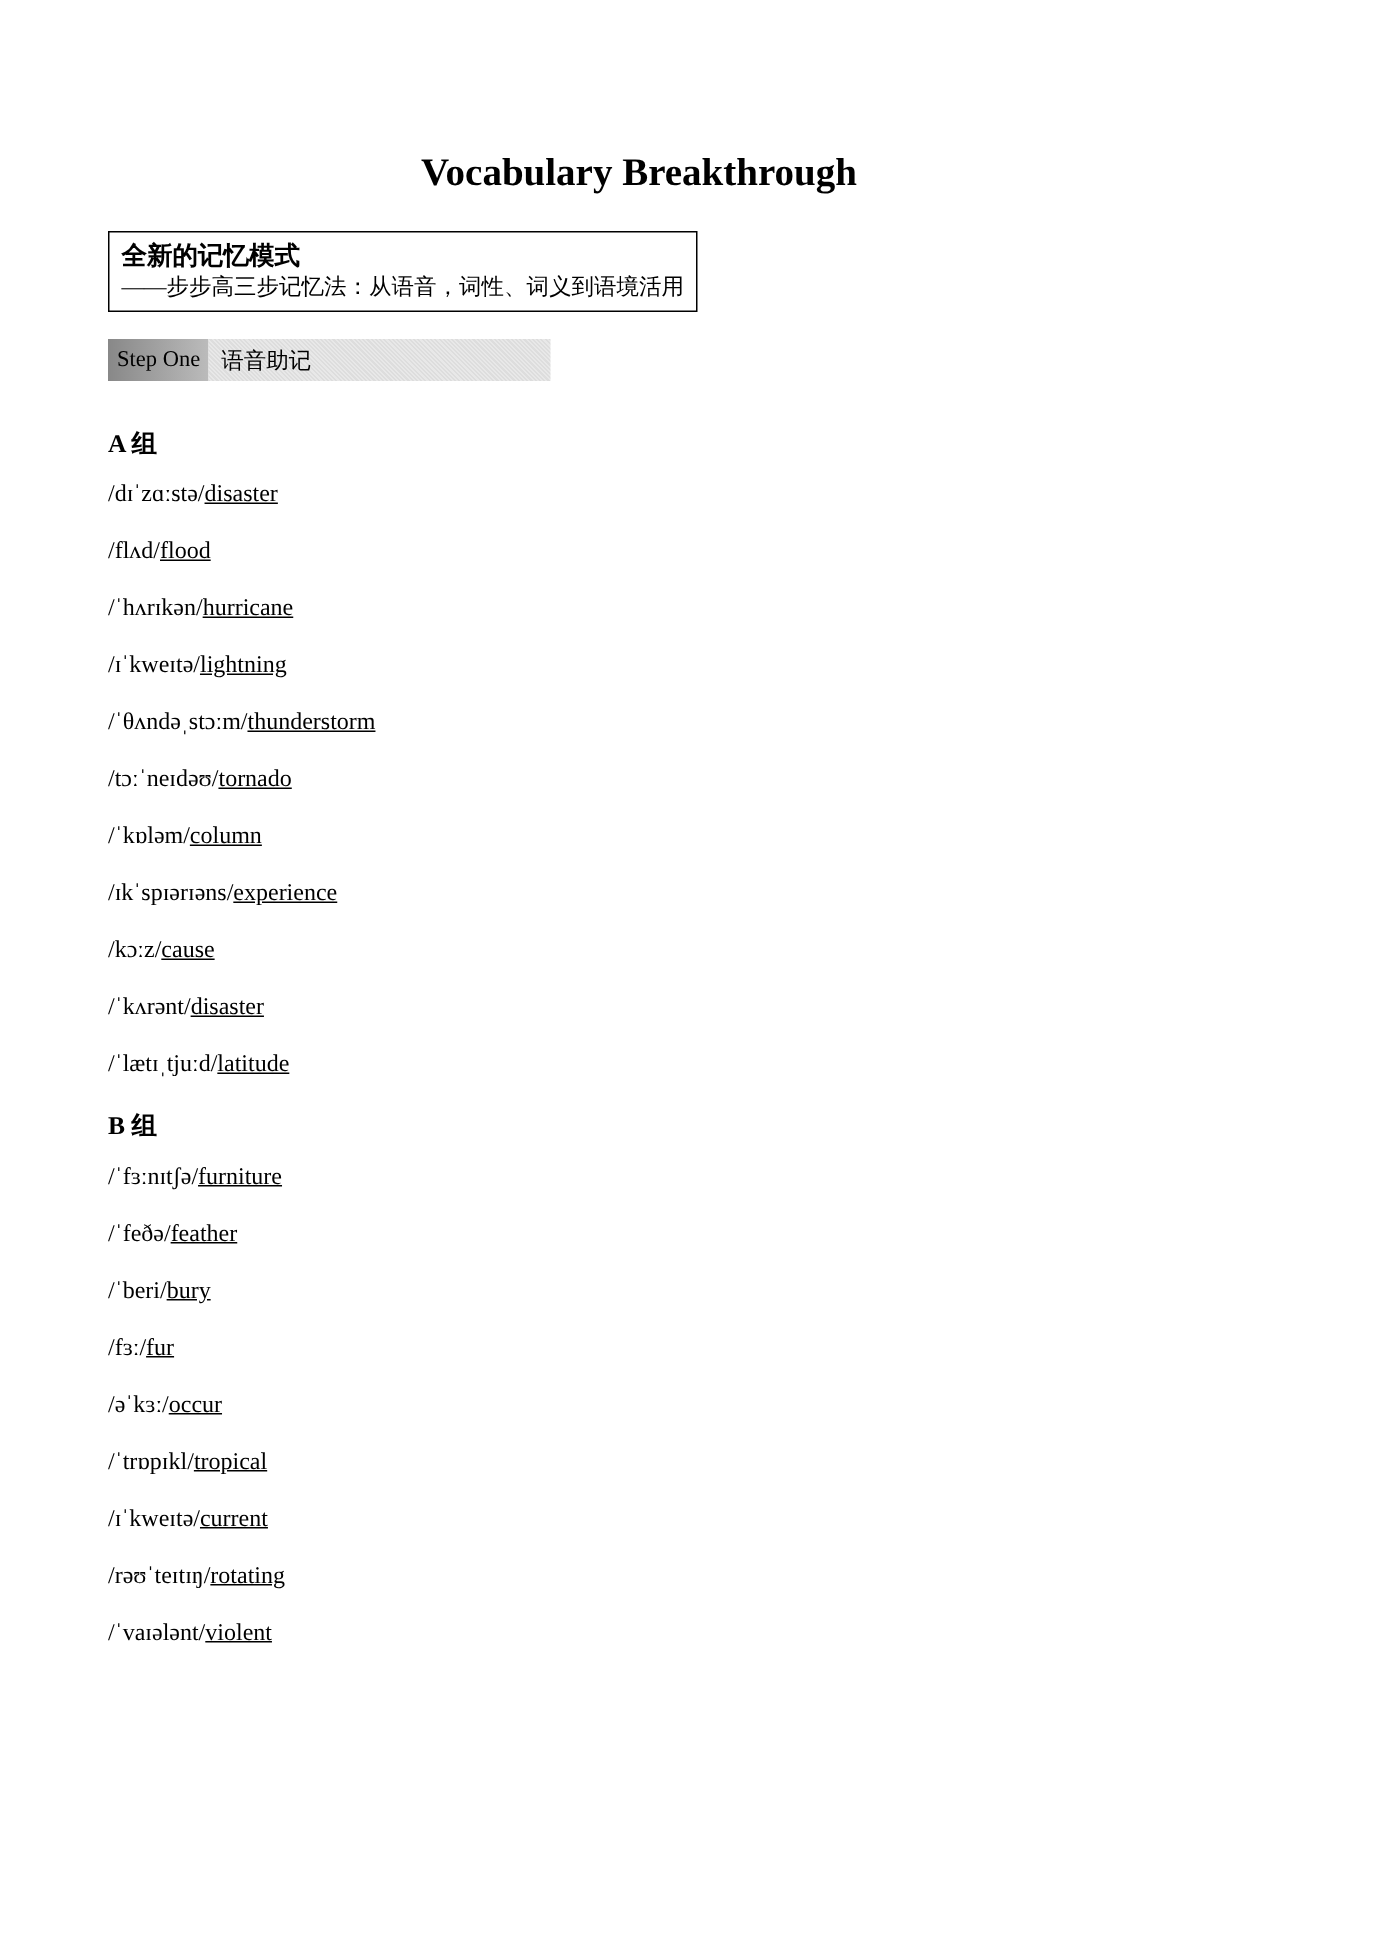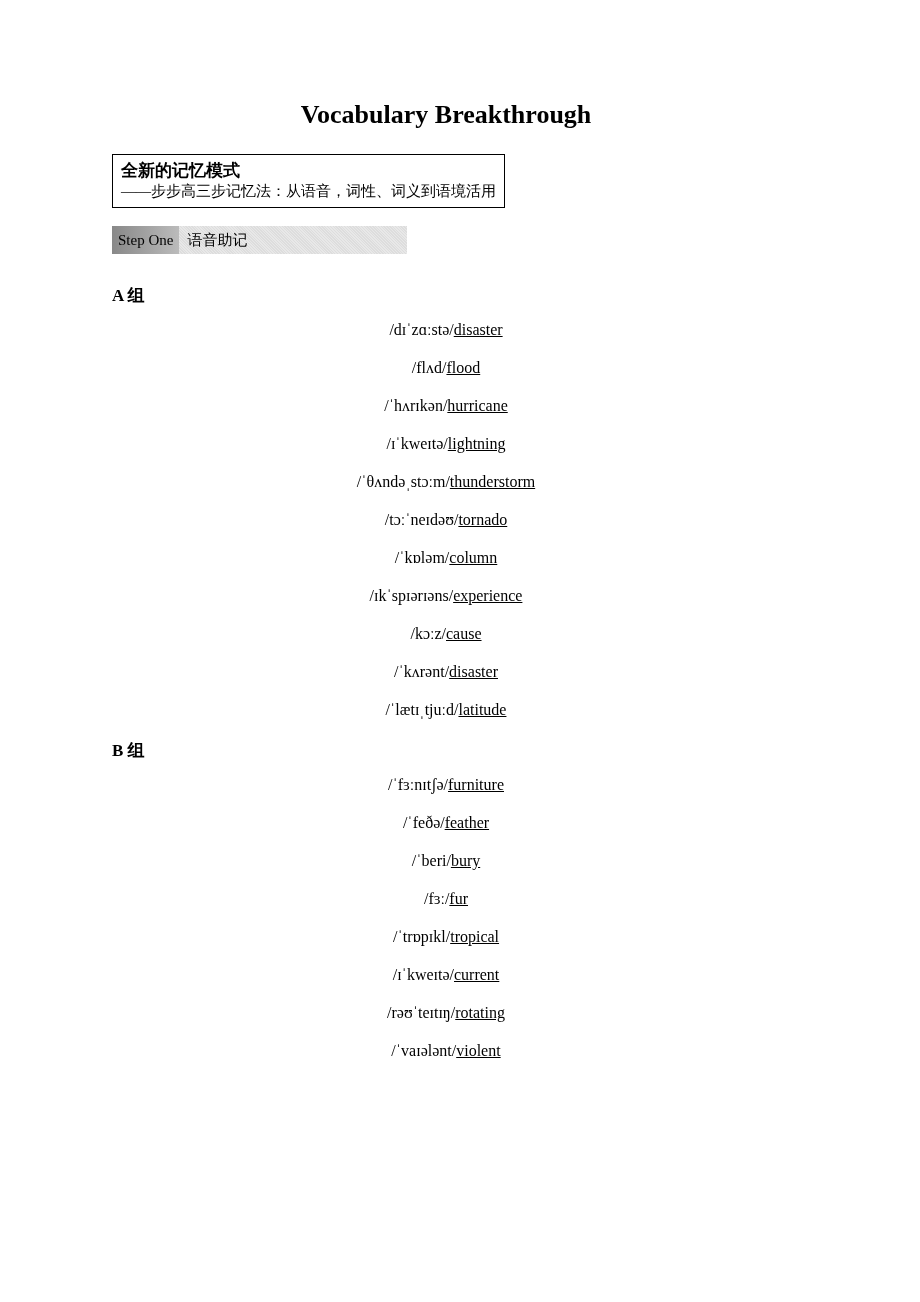--- a/index.html
+++ b/index.html
@@ -5,21 +5,21 @@
   body {
     margin: 0;
     padding: 0;
     background: #fff;
     font-family: "Times New Roman", serif;
     color: #000;
   }
   .page {
     width: 920px;
     min-height: 1302px;
-    padding: 100px 140px 60px 112px;
+    padding: 100px 140px 60px 72px;
     box-sizing: border-box;
     position: relative;
   }
   .title {
     font-size: 26px;
     font-weight: bold;
     text-align: center;
     margin-bottom: 24px;
   }
   .memo-box {
@@ -64,21 +64,20 @@
     font-weight: bold;
     font-size: 17px;
     text-align: left;
     margin: 14px 0 14px 0;
     font-family: "Times New Roman", "SimSun", serif;
   }
   .entry {
     font-size: 16px;
     margin-bottom: 20px;
     font-family: "Times New Roman", serif;
-    text-align: center;
   }
   .entry .word {
     text-decoration: underline;
   }
 </style>
 </head>
 <body>
 
 <div class="page">
 
@@ -107,18 +106,19 @@
   <div class="entry"><span>/kɔːz/</span><span class="word">cause</span></div>
   <div class="entry"><span>/ˈkʌrənt/</span><span class="word">disaster</span></div>
   <div class="entry"><span>/ˈlætɪˌtjuːd/</span><span class="word">latitude</span></div>
 
   <div class="group-heading">B 组</div>
 
   <div class="entry"><span>/ˈfɜːnɪtʃə/</span><span class="word">furniture</span></div>
   <div class="entry"><span>/ˈfeðə/</span><span class="word">feather</span></div>
   <div class="entry"><span>/ˈberi/</span><span class="word">bury</span></div>
   <div class="entry"><span>/fɜː/</span><span class="word">fur</span></div>
+  <div class="entry"><span>/əˈkɜː/</span><span class="word">occur</span></div>
   <div class="entry"><span>/ˈtrɒpɪkl/</span><span class="word">tropical</span></div>
   <div class="entry"><span>/ɪˈkweɪtə/</span><span class="word">current</span></div>
   <div class="entry"><span>/rəʊˈteɪtɪŋ/</span><span class="word">rotating</span></div>
   <div class="entry"><span>/ˈvaɪələnt/</span><span class="word">violent</span></div>
 
 </div>
 
 </body></html>

